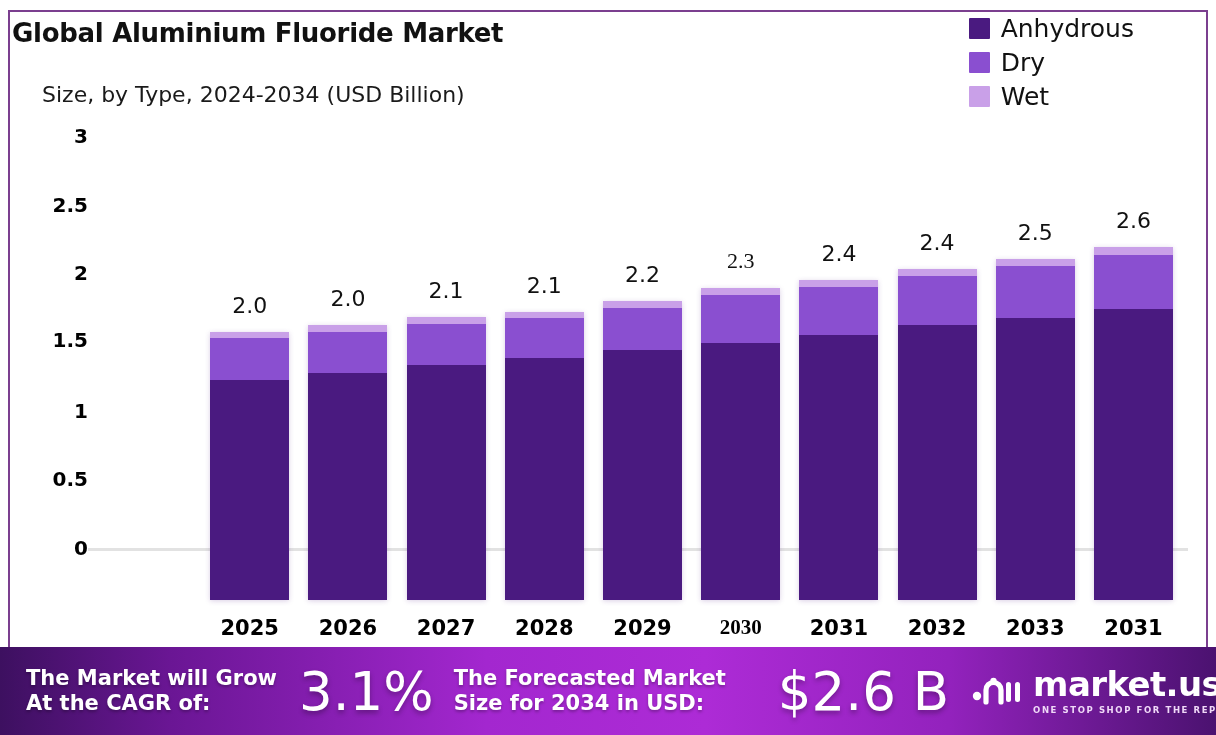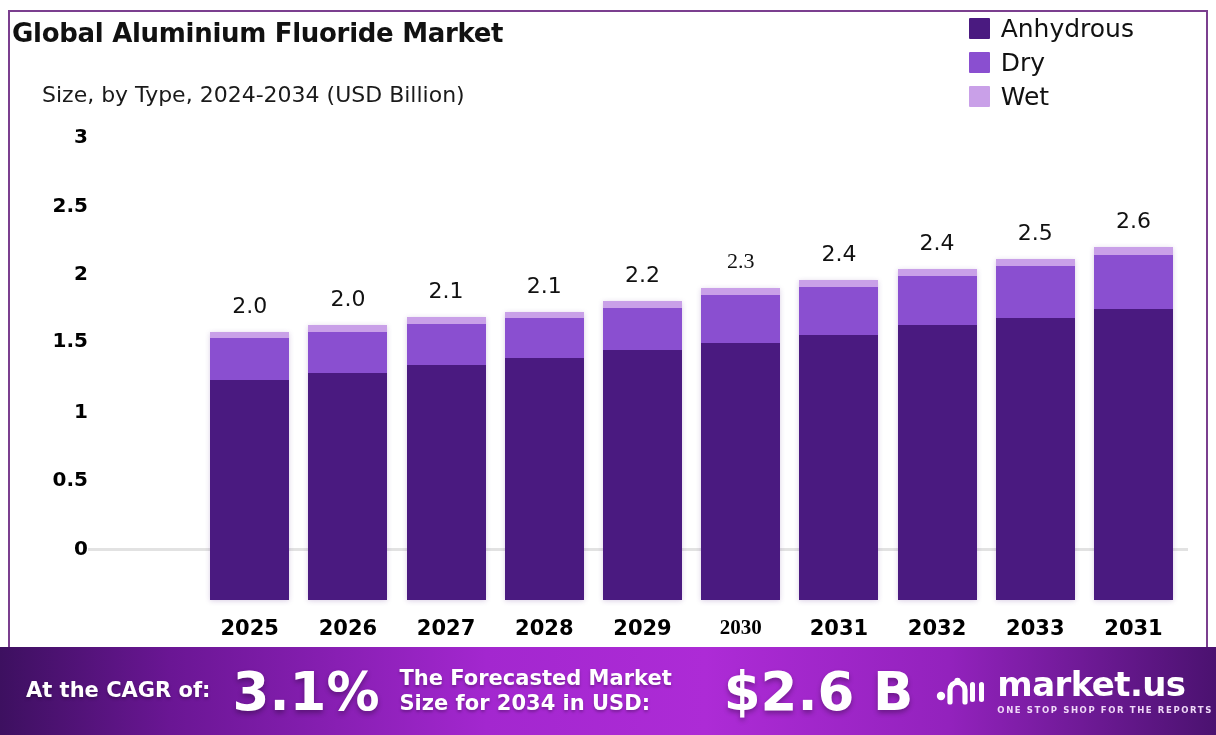--- a/index.html
+++ b/index.html
@@ -87,21 +87,21 @@
     background:linear-gradient(90deg,#3d1060 0%,#6a1694 14%,#a327cf 40%,#ad2bd6 58%,#9322bd 78%,#4b1270 100%);
     display:flex; align-items:center;
     color:#ffffff; overflow:hidden;
   }
   .banner-text {
     font-size:21px; font-weight:bold; line-height:1.2;
     text-shadow:0 2px 3px rgba(0,0,0,0.28);
     white-space:nowrap;
   }
   .banner-big {
-    font-size:53px; font-weight:bold; line-height:1;
+    font-size:53px; font-weight:normal; line-height:1;
     text-shadow:0 3px 5px rgba(0,0,0,0.3);
     white-space:nowrap;
   }
   #cagr-label { margin-left:26px; }
   #cagr-value { margin-left:22px; }
   #forecast-label { margin-left:20px; }
   #forecast-value { margin-left:52px; }
   #logo { margin-left:22px; display:flex; align-items:center; gap:10px; }
   #logo-mark { flex:0 0 auto; }
   #logo-words { display:flex; flex-direction:column; }
@@ -233,20 +233,21 @@
         <div class="seg" style="height: 53.56px; background: rgb(138, 79, 208);"></div>
         <div class="seg" style="height: 8.24px; background: rgb(201, 160, 232);"></div>
       </div>
       <div class="bar-value" style="bottom: 366.947px;">2.6</div>
       <div class="bar-cat" style="bottom: -40px;">2031</div>
     </div>
   </div>
 
 <div id="banner">
   <div id="cagr-label" class="banner-text">
+    <div>The Market will Grow</div>
     <div>At the CAGR of:</div>
   </div>
   <div id="cagr-value" class="banner-big">3.1%</div>
   <div id="forecast-label" class="banner-text">
     <div>The Forecasted Market</div>
     <div>Size for 2034 in USD:</div>
   </div>
   <div id="forecast-value" class="banner-big">$2.6 B</div>
   <div id="logo">
     <span id="logo-mark">

